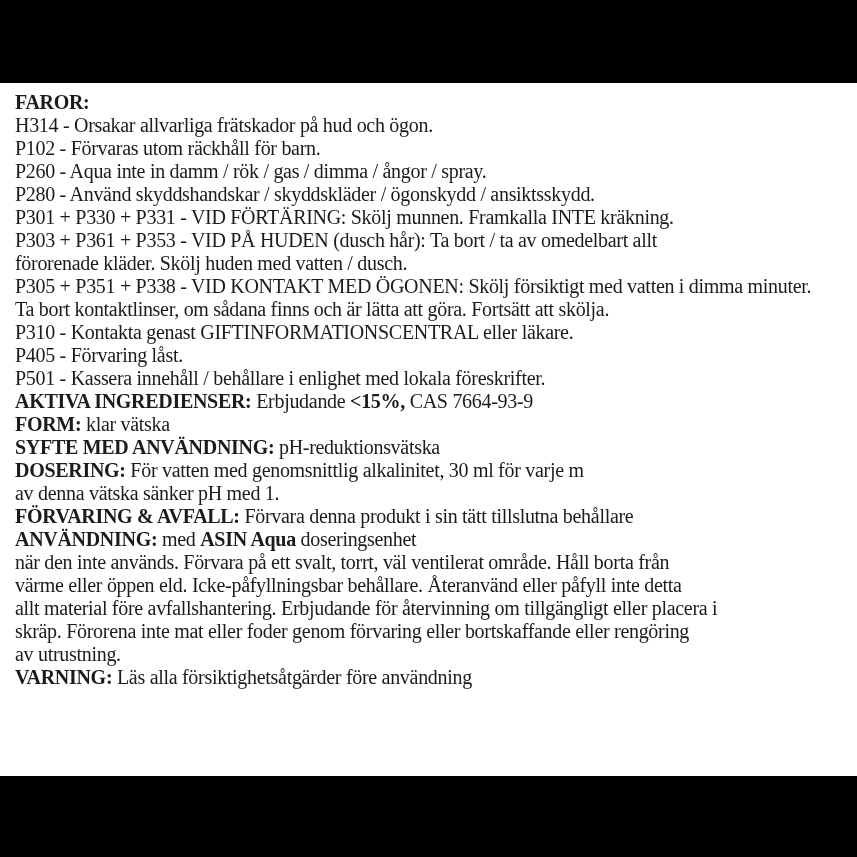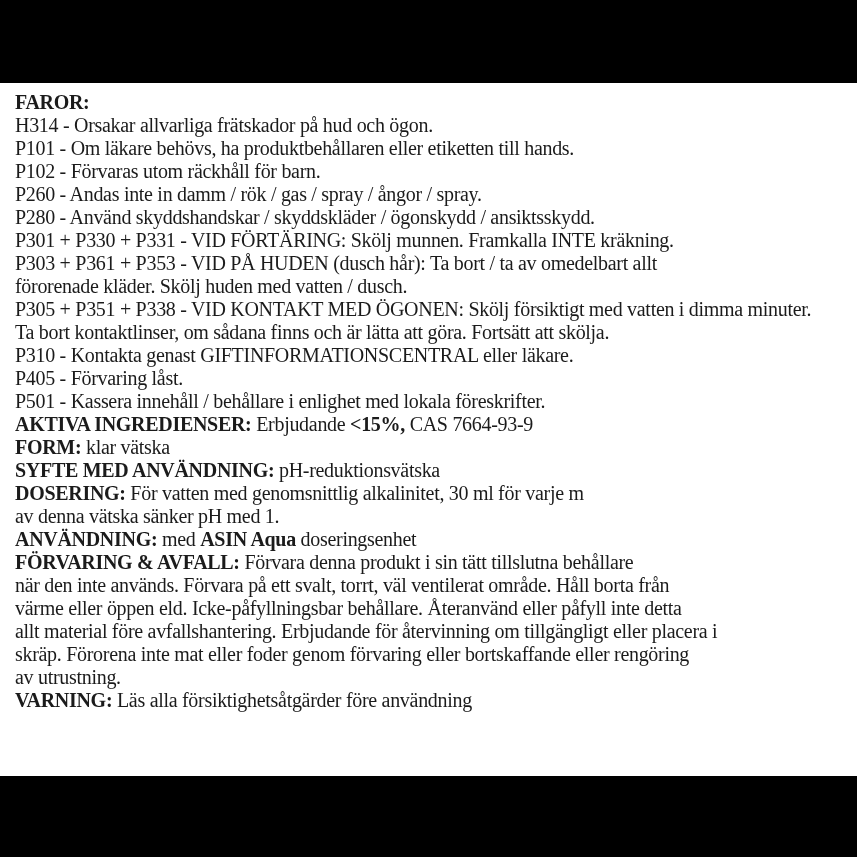--- a/index.html
+++ b/index.html
@@ -46,39 +46,38 @@
 </style>
 </head>
 <body>
 
 <div class="frame">
   <div class="bar top"></div>
   <div class="content">
     <div>
         <div class="line"><span class="seg b">FAROR:</span></div>
         <div class="line"><span class="seg">H314 - Orsakar allvarliga frätskador på hud och ögon.</span></div>
-        <div class="line"><span class="seg">P101 - Om läkare behövs, ha produktbehållaren eller etiketten till hands.</span></div>
         <div class="line"><span class="seg">P102 - Förvaras utom räckhåll för barn.</span></div>
-        <div class="line"><span class="seg">P260 - Andas inte in damm / rök / gas / spray / ångor / spray.</span></div>
+        <div class="line"><span class="seg">P260 - Aqua inte in damm / rök / gas / dimma / ångor / spray.</span></div>
         <div class="line"><span class="seg">P280 - Använd skyddshandskar / skyddskläder / ögonskydd / ansiktsskydd.</span></div>
         <div class="line"><span class="seg">P301 + P330 + P331 - VID FÖRTÄRING: Skölj munnen. Framkalla INTE kräkning.</span></div>
         <div class="line"><span class="seg">P303 + P361 + P353 - VID PÅ HUDEN (dusch hår): Ta bort / ta av omedelbart allt</span></div>
         <div class="line"><span class="seg">förorenade kläder. Skölj huden med vatten / dusch.</span></div>
         <div class="line"><span class="seg">P305 + P351 + P338 - VID KONTAKT MED ÖGONEN: Skölj försiktigt med vatten i dimma minuter.</span></div>
         <div class="line"><span class="seg">Ta bort kontaktlinser, om sådana finns och är lätta att göra. Fortsätt att skölja.</span></div>
         <div class="line"><span class="seg">P310 - Kontakta genast GIFTINFORMATIONSCENTRAL eller läkare.</span></div>
         <div class="line"><span class="seg">P405 - Förvaring låst.</span></div>
         <div class="line"><span class="seg">P501 - Kassera innehåll / behållare i enlighet med lokala föreskrifter.</span></div>
         <div class="line"><span class="seg b">AKTIVA INGREDIENSER:</span><span class="seg"> Erbjudande </span><span class="seg b">&lt;15%,</span><span class="seg"> CAS 7664-93-9</span></div>
         <div class="line"><span class="seg b">FORM:</span><span class="seg"> klar vätska</span></div>
         <div class="line"><span class="seg b">SYFTE MED ANVÄNDNING:</span><span class="seg"> pH-reduktionsvätska</span></div>
         <div class="line"><span class="seg b">DOSERING:</span><span class="seg"> För vatten med genomsnittlig alkalinitet, 30 ml för varje m</span></div>
         <div class="line"><span class="seg">av denna vätska sänker pH med 1.</span></div>
+        <div class="line"><span class="seg b">FÖRVARING &amp; AVFALL:</span><span class="seg"> Förvara denna produkt i sin tätt tillslutna behållare</span></div>
         <div class="line"><span class="seg b">ANVÄNDNING:</span><span class="seg"> med </span><span class="seg b">ASIN Aqua</span><span class="seg"> doseringsenhet</span></div>
-        <div class="line"><span class="seg b">FÖRVARING &amp; AVFALL:</span><span class="seg"> Förvara denna produkt i sin tätt tillslutna behållare</span></div>
         <div class="line"><span class="seg">när den inte används. Förvara på ett svalt, torrt, väl ventilerat område. Håll borta från</span></div>
         <div class="line"><span class="seg">värme eller öppen eld. Icke-påfyllningsbar behållare. Återanvänd eller påfyll inte detta</span></div>
         <div class="line"><span class="seg">allt material före avfallshantering. Erbjudande för återvinning om tillgängligt eller placera i</span></div>
         <div class="line"><span class="seg">skräp. Förorena inte mat eller foder genom förvaring eller bortskaffande eller rengöring</span></div>
         <div class="line"><span class="seg">av utrustning.</span></div>
         <div class="line"><span class="seg b">VARNING:</span><span class="seg"> Läs alla försiktighetsåtgärder före användning</span></div>
       </div>
   </div>
   <div class="bar bottom"></div>
 </div>

